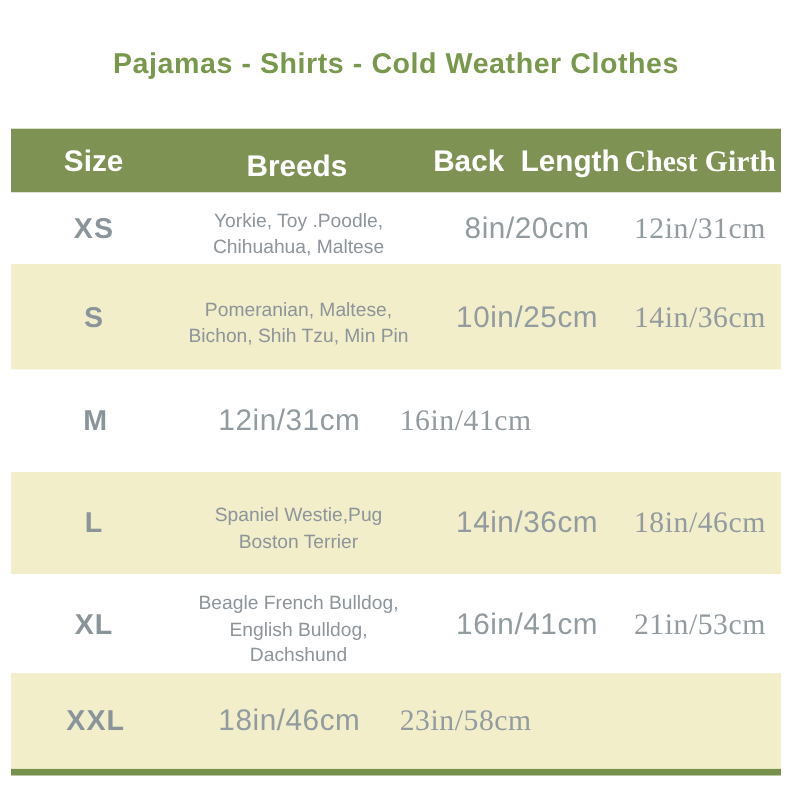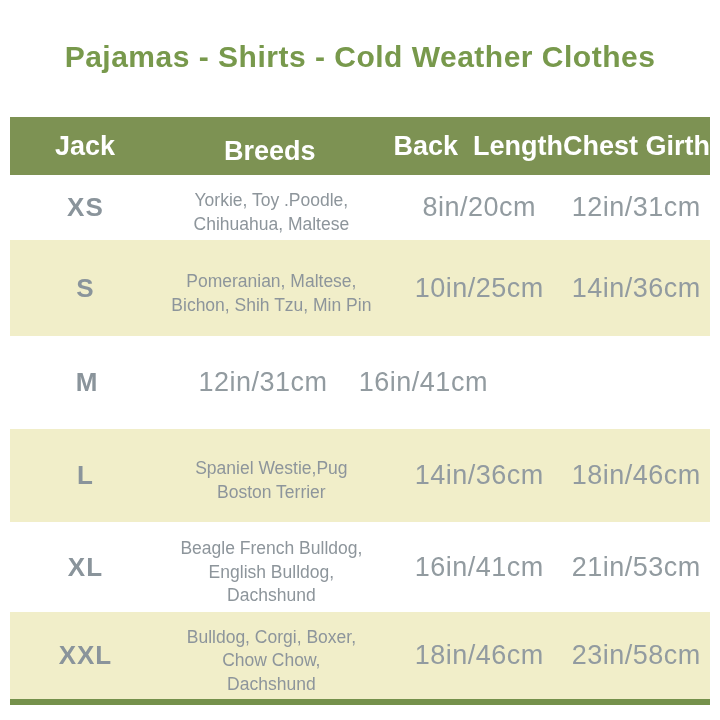--- a/index.html
+++ b/index.html
@@ -14,38 +14,38 @@
     --footer-line:#75914b;
   }
   *{margin:0;padding:0;box-sizing:border-box;}
   html,body{width:720px;height:720px;background:#ffffff;overflow:hidden;
     font-family:"Liberation Sans","DejaVu Sans",sans-serif;}
   .page{width:720px;height:720px;background:#fff;}
   .title{
     margin:40px 10px 0 10px;
     height:34px;line-height:34px;
     text-align:center;
-    font-size:30px;font-weight:600;
+    font-size:26px;font-weight:600;
     letter-spacing:0.5px;
     color:var(--title-green);
   }
   .table{
     margin:43px 10px 0 10px;
     width:700px;
   }
   .row{display:flex;align-items:center;width:100%;}
   .row.header{
     height:58px;
     background:var(--header-bg);
   }
   .cell{text-align:center;display:flex;align-items:center;justify-content:center;}
   .col-size{width:22%;}
   .col-breeds{width:32.2%;margin-top:11px;}
   .col-back{width:24.3%;margin-left:14px;}
-  .col-chest{width:21.5%;}
+  .col-chest{width:21.5%;font-family:Liberation Serif, serif;}
   .header-label{
     color:var(--header-text);
     font-size:27px;font-weight:700;
     white-space:pre; 
   }
   .row.data{background:var(--row-bg);}
   .row.data.alt{background:var(--row-alt-bg);}
   .row-xs{height:65px;}
   .row-s{height:96px;}
   .row-m{height:93px;}
@@ -73,21 +73,21 @@
 </head>
 <body>
 
 <div class="page">
 
   <div class="title">Pajamas - Shirts - Cold Weather Clothes</div>
 
   <div class="table">
 
     <div class="row header">
-      <div class="cell col-size header-label">Jack</div>
+      <div class="cell col-size header-label">Size</div>
       <div class="cell col-breeds header-label">Breeds</div>
       <div class="cell col-back header-label">Back  Length</div>
       <div class="cell col-chest header-label">Chest Girth</div>
     </div>
 
     <div class="row data row-xs">
       <div class="cell col-size size-label">XS</div>
       <div class="cell col-breeds breeds-label">Yorkie, Toy .Poodle,
 Chihuahua, Maltese</div>
       <div class="cell col-back measure-label">8in/20cm</div>
@@ -120,23 +120,20 @@
       <div class="cell col-size size-label">XL</div>
       <div class="cell col-breeds breeds-label">Beagle French Bulldog,
 English Bulldog,
 Dachshund</div>
       <div class="cell col-back measure-label">16in/41cm</div>
       <div class="cell col-chest measure-label">21in/53cm</div>
     </div>
 
     <div class="row data alt row-xxl">
       <div class="cell col-size size-label">XXL</div>
-      <div class="cell col-breeds breeds-label">Bulldog, Corgi, Boxer,
-Chow Chow,
-Dachshund</div>
       <div class="cell col-back measure-label">18in/46cm</div>
       <div class="cell col-chest measure-label">23in/58cm</div>
     </div>
 
     <div class="footer-line"></div>
 
   </div>
 </div>
 
 </body></html>

